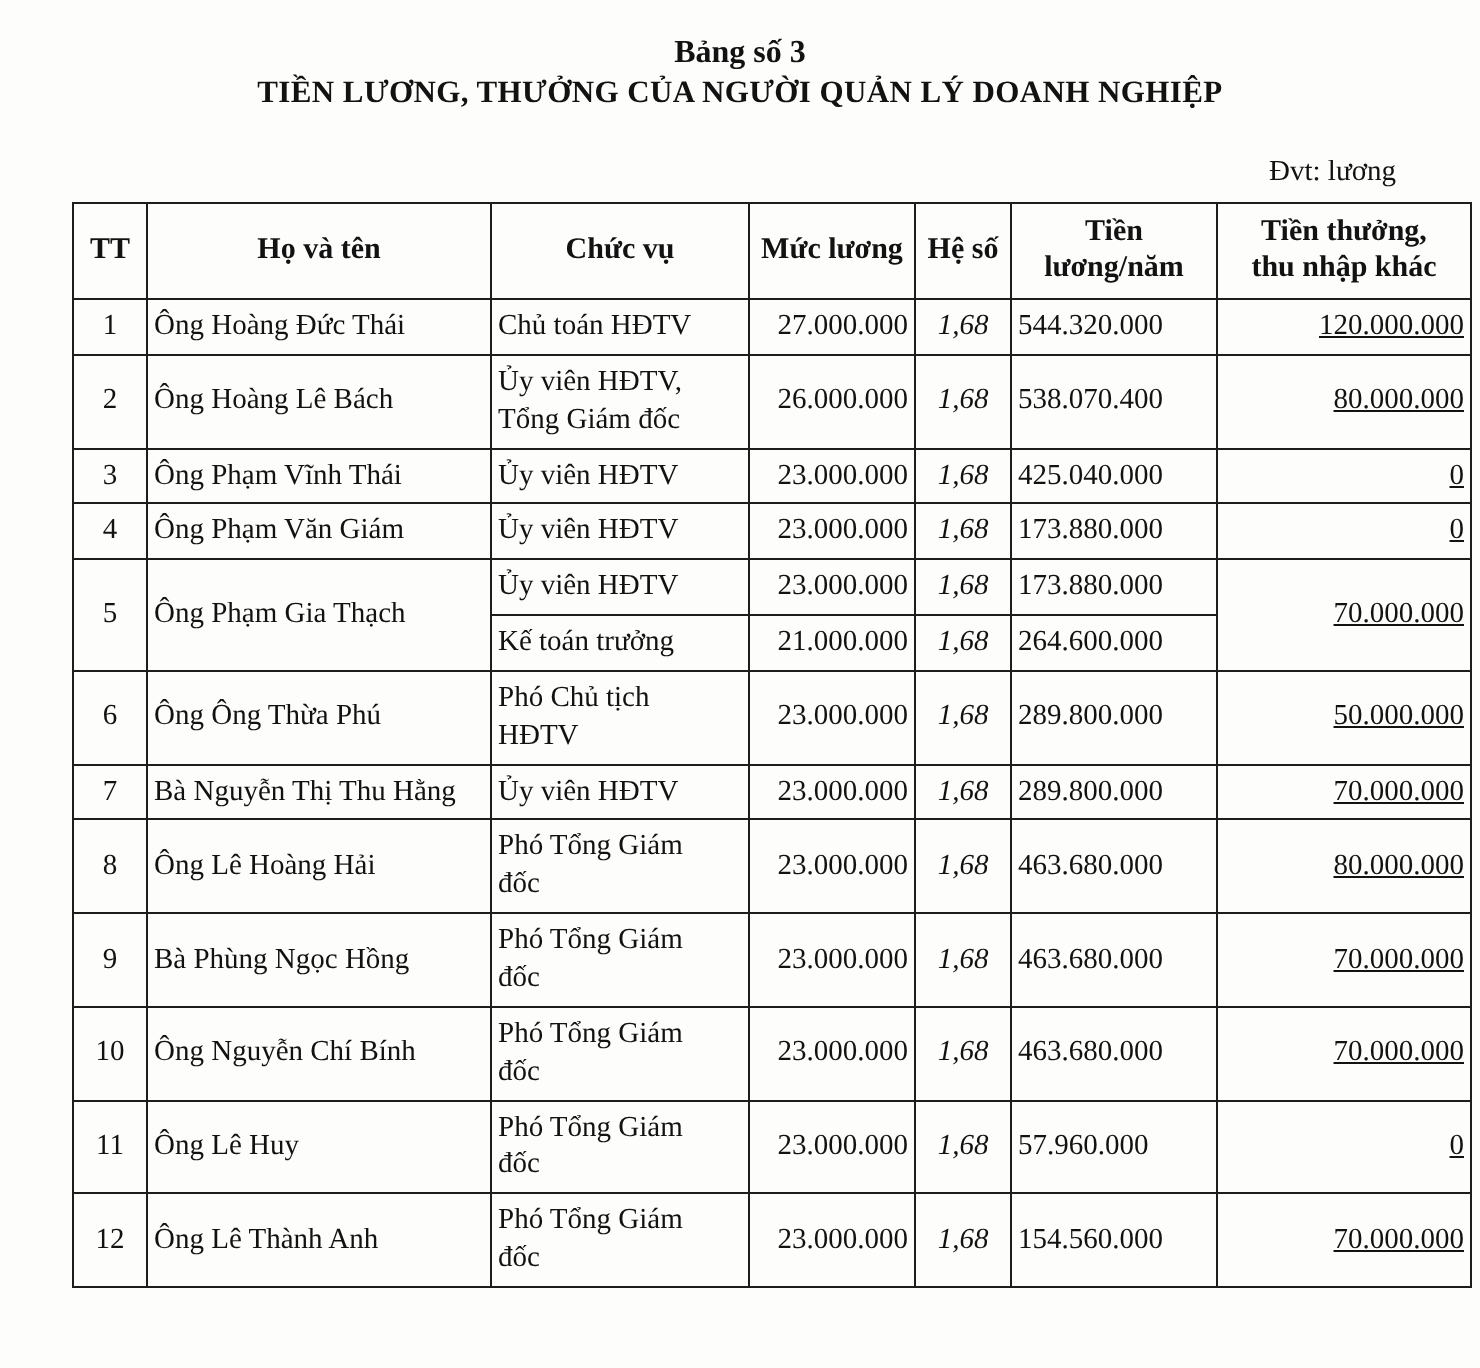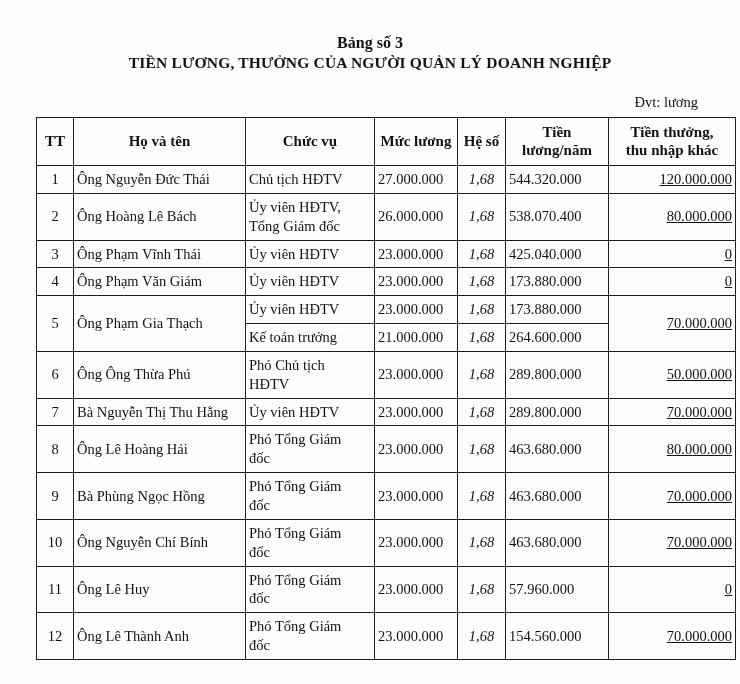--- a/index.html
+++ b/index.html
@@ -4,21 +4,21 @@
 <style>
   html,body{margin:0;padding:0;}
   body{
     width:740px;height:684px;
     background:#fdfdfc;
     font-family:"Liberation Serif", serif;
     color:#121212;
     overflow:hidden;
   }
   .page{position:relative;width:740px;height:684px;}
-  .titles{text-align:center;padding-top:34px;}
+  .titles{text-align:center;padding-top:18px;}
   .table-label{font-size:16px;font-weight:bold;line-height:1.15;}
   .doc-title{font-size:15.5px;font-weight:bold;line-height:1.3;margin-top:1px;letter-spacing:0.2px;}
   .unit-note{text-align:right;margin:20px 42px 6px 0;font-size:14.5px;}
   table.salary{
     border-collapse:collapse;
     margin-left:36px;
     width:699px;
     table-layout:fixed;
     padding-left:47px;
   }
@@ -30,21 +30,21 @@
     font-weight:bold;font-size:15px;text-align:center;vertical-align:middle;
     padding:5px 2px;white-space:pre-line;line-height:1.25;
   }
   table.salary td{
     font-size:14.5px;vertical-align:middle;
     padding:4px 3px;line-height:1.3;
   }
   td.c-tt{text-align:center;}
   td.c-name{text-align:left;padding-left:5px;}
   td.c-position{text-align:left;padding-left:5px;white-space:pre-line;}
-  td.c-salary{text-align:left;}
+  td.c-salary{text-align:right;}
   td.c-coef{text-align:center;font-style:italic;}
   td.c-annual{padding-right:6px;}
   td.c-bonus{text-align:right;padding-right:3px;text-decoration:underline;}
 </style>
 </head>
 <body>
 
 <div class="page">
 
   <div class="titles">
@@ -73,22 +73,22 @@
         <th>Hệ số</th>
         <th>Tiền
 lương/năm</th>
         <th>Tiền thưởng,
 thu nhập khác</th>
       </tr>
     </thead>
     <tbody>
         <tr>
           <td class="c-tt">1</td>
-          <td class="c-name">Ông Nguyễn Đức Thái</td>
-          <td class="c-position">Chủ tịch HĐTV</td>
+          <td class="c-name">Ông Hoàng Đức Thái</td>
+          <td class="c-position">Chủ toán HĐTV</td>
           <td class="c-salary">27.000.000</td>
           <td class="c-coef">1,68</td>
           <td class="c-annual">544.320.000</td>
           <td class="c-bonus">120.000.000</td>
         </tr>
         <tr>
           <td class="c-tt">2</td>
           <td class="c-name">Ông Hoàng Lê Bách</td>
           <td class="c-position">Ủy viên HĐTV,
 Tổng Giám đốc</td>

